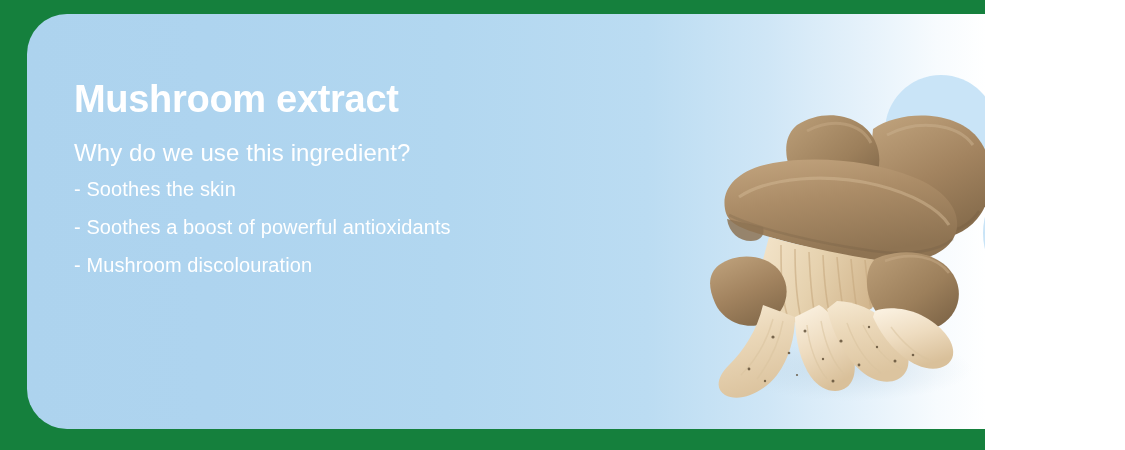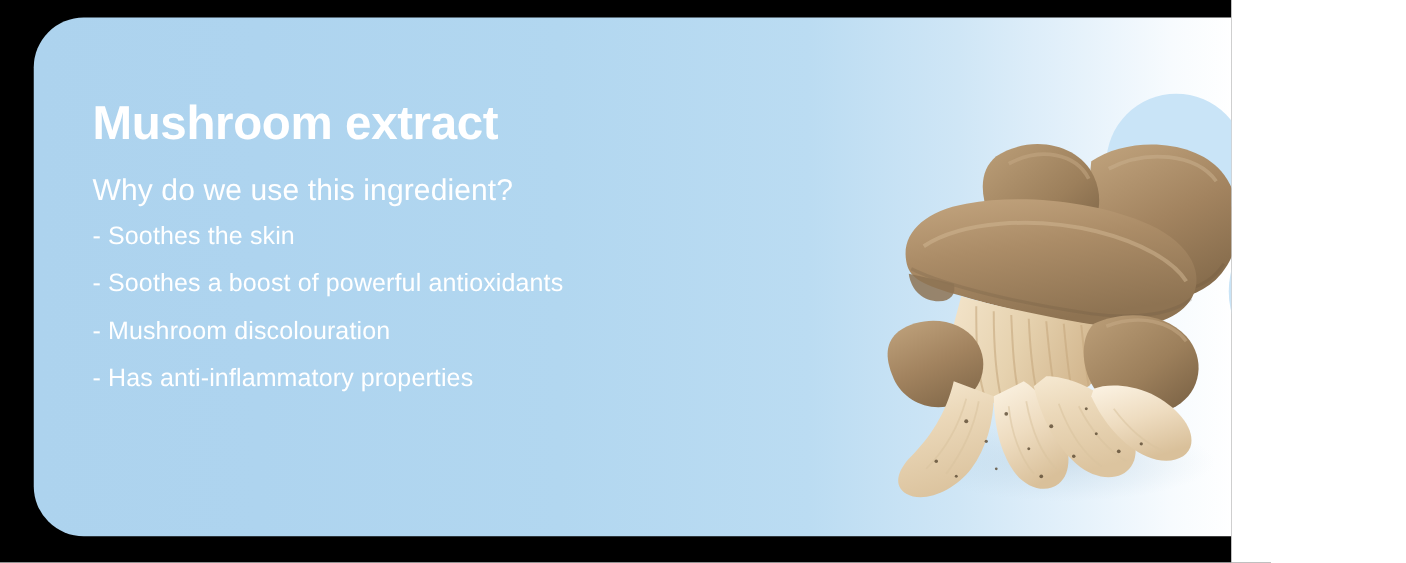--- a/index.html
+++ b/index.html
@@ -5,21 +5,21 @@
   html, body {
     margin: 0;
     padding: 0;
     background: #ffffff;
   }
   #root {
     position: relative;
     width: 985px;
     height: 450px;
     overflow: hidden;
-    background: #000000;
+    background: #15803d;
     font-family: "Liberation Sans", sans-serif;
   }
 
   
   #card {
     position: absolute;
     left: 27px;
     top: 14px;
     width: 1098px;
     height: 415px;
@@ -233,18 +233,17 @@
 
     <div id="text-col">
       <h1 id="page-title">Mushroom extract</h1>
 
       <p id="subtitle">Why do we use this ingredient?</p>
 
       <ul id="benefit-list">
         <li>- Soothes the skin</li>
         <li>- Soothes a boost of powerful antioxidants</li>
         <li>- Mushroom discolouration</li>
-        <li>- Has anti-inflammatory properties</li>
       </ul>
     </div>
 
   </div>
 </div>
 
 </body></html>

